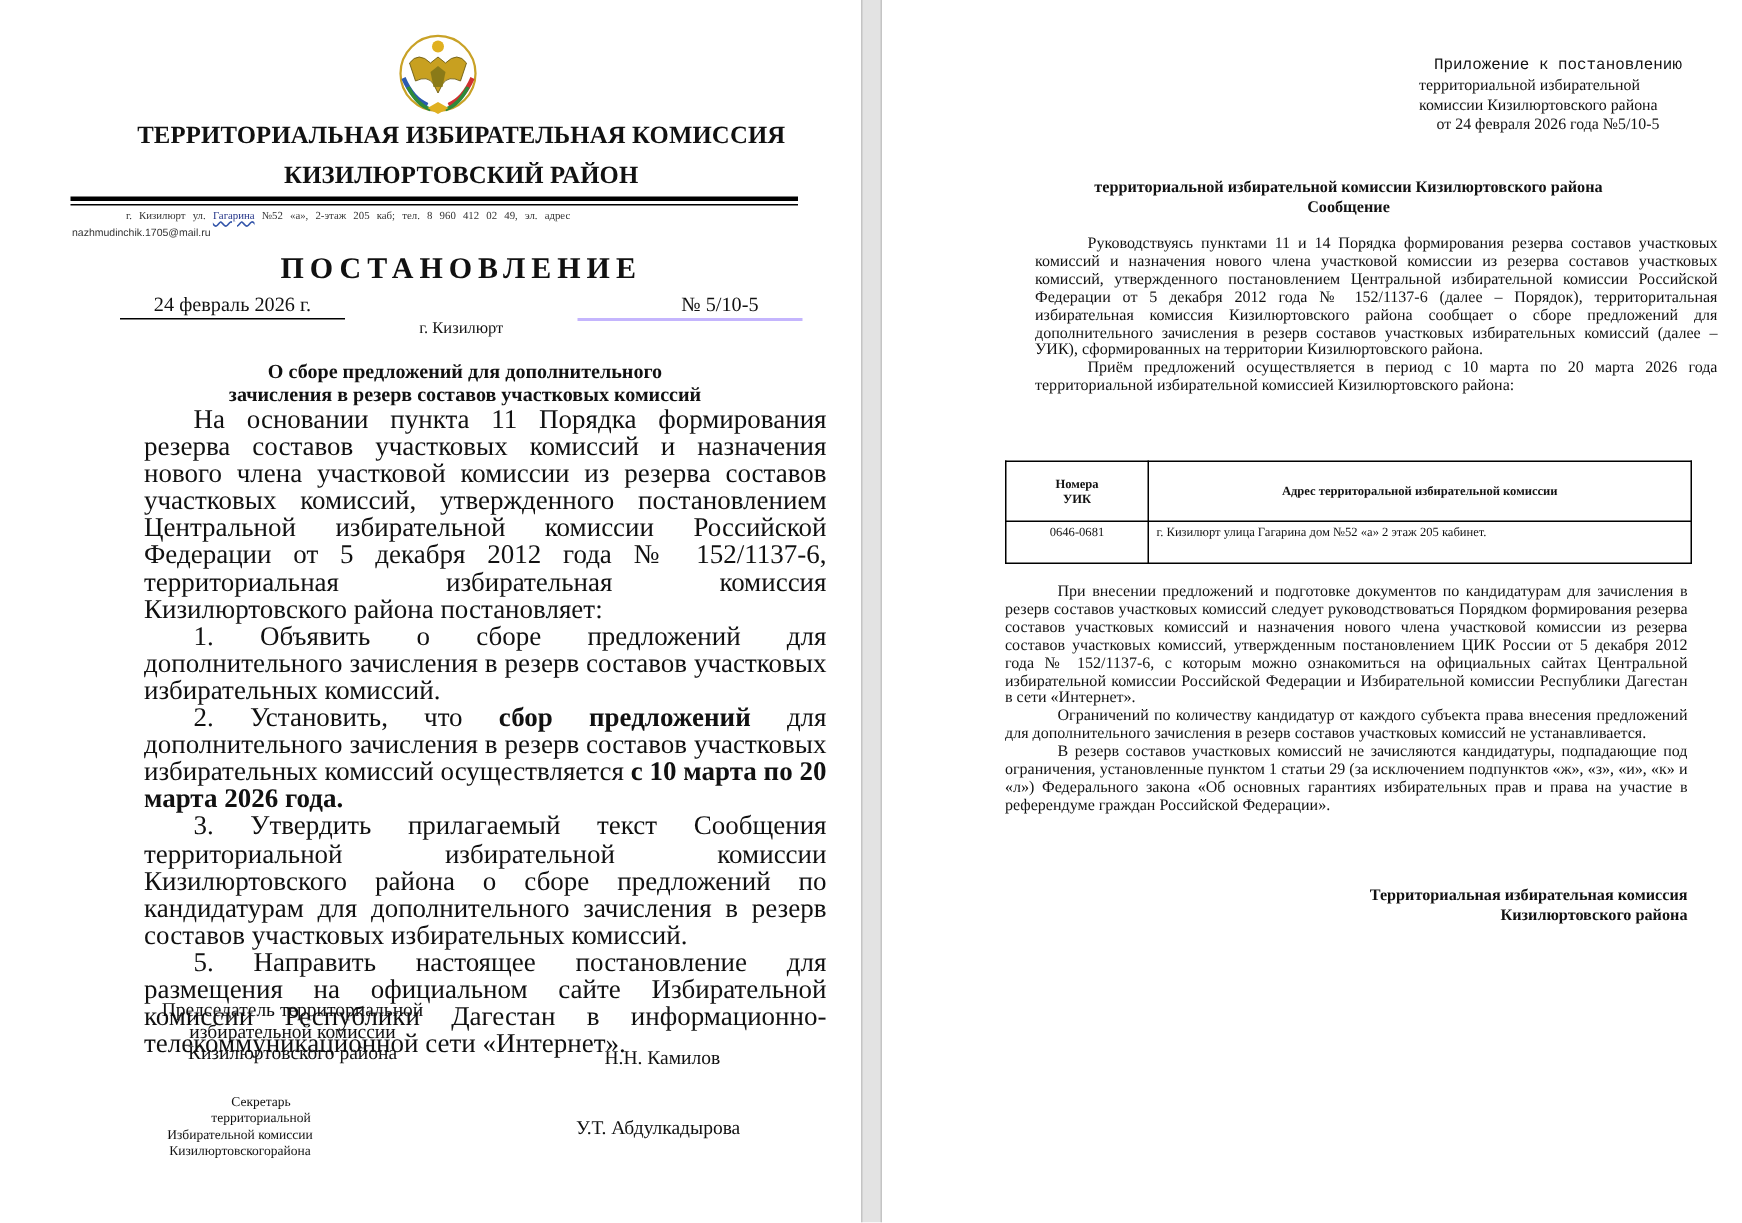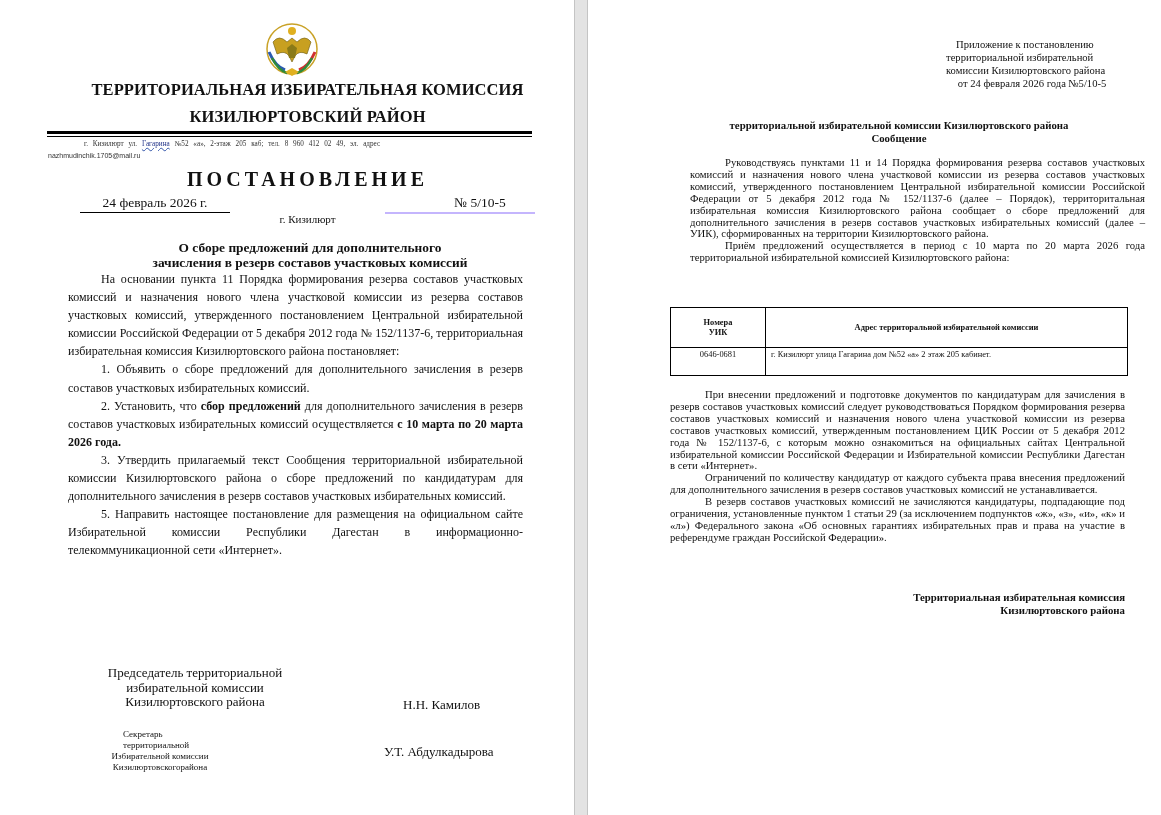--- a/index.html
+++ b/index.html
@@ -29,37 +29,37 @@
   .doc-type { position: absolute; left: 40px; width: 535px; top: 168px; text-align: center; font-weight: bold;
               font-size: 20px; letter-spacing: 4px; }
   .date-field { position: absolute; left: 80px; top: 195px; width: 150px; font-size: 13.5px; text-align: center;
                 border-bottom: 1px solid #000; padding-bottom: 1px; }
   .num-field { position: absolute; left: 385px; top: 195px; width: 150px; font-size: 13.5px; text-align: center;
                border-bottom: 2px solid #c4b5fd; padding-bottom: 1px; padding-left: 40px; }
   .city { position: absolute; left: 40px; width: 535px; top: 213px; text-align: center; font-size: 11px; }
 
   .subject { position: absolute; left: 80px; width: 460px; top: 240px; text-align: center; font-weight: bold;
              font-size: 13.4px; line-height: 15px; }
-  .body-left { position: absolute; left: 68px; width: 455px; top: 270px; font-size: 12px; line-height: 18.1px;
+  .body-left { position: absolute; left: 96px; width: 455px; top: 270px; font-size: 18px; line-height: 18.1px;
                text-align: justify; }
   .body-left p { text-indent: 33px; }
   .body-left p + p { margin-top: 0; }
 
   .sig-block { position: absolute; font-size: 13px; line-height: 14.5px; text-align: center; }
   #chair-title { left: 95px; top: 666px; width: 200px; }
   #chair-name { position: absolute; left: 403px; top: 697px; font-size: 13px; }
   #sec-title { left: 95px; top: 729px; width: 130px; font-size: 9px; line-height: 11px; }
   #sec-title span { display: block; }
-  #sec-title .s1 { text-align: left; margin-left: 28px; }
+  #sec-title .s1 { text-align: center; margin-left: 28px; }
   #sec-name { position: absolute; left: 384px; top: 744px; font-size: 13px; }
 
   
   .annex { position: absolute; left: 930px; top: 38px; width: 200px; font-size: 10.6px; line-height: 13px; }
   .annex div { white-space: nowrap; }
-  .annex .a1 { padding-left: 26px; }
+  .annex .a1 { padding-left: 26px; font-family: Liberation Mono, monospace; }
   .annex .a2 { padding-left: 16px; }
   .annex .a3 { padding-left: 16px; }
   .annex .a4 { padding-left: 4px; text-align: center; }
 
   .msg-title { position: absolute; left: 670px; width: 458px; top: 119px; text-align: center; font-weight: bold;
                font-size: 10.8px; line-height: 13px; }
   .body-right { position: absolute; left: 670px; width: 455px; font-size: 10.7px; line-height: 11.9px; text-align: justify; }
   .body-right p { text-indent: 35px; }
   #body-right-1 { top: 157px; margin-left: 20px; }
   #body-right-2 { top: 389px; }

